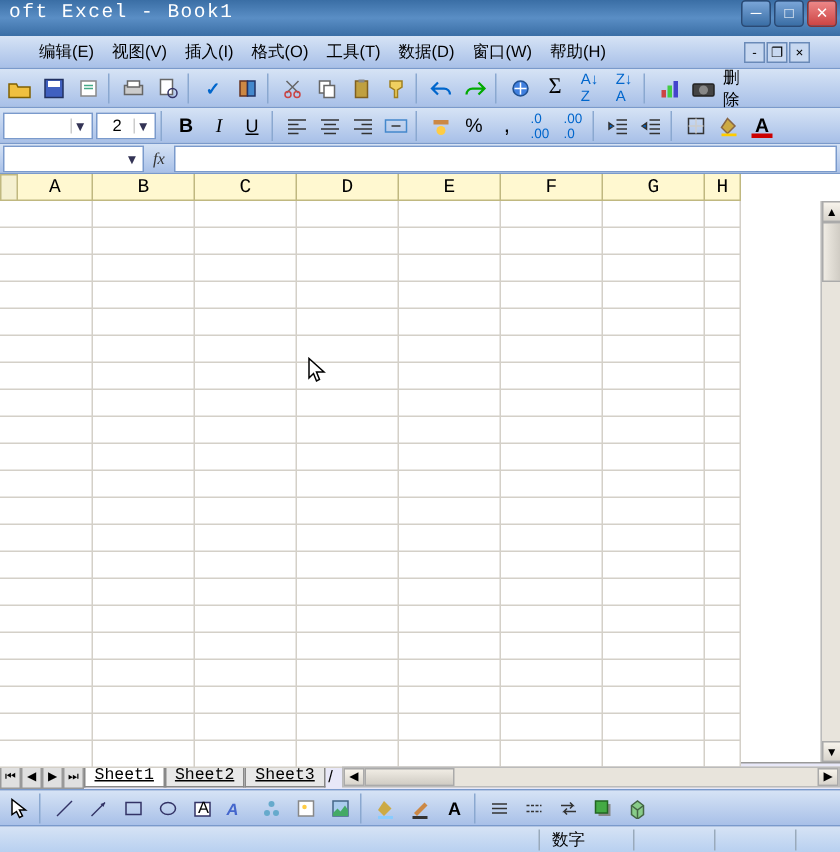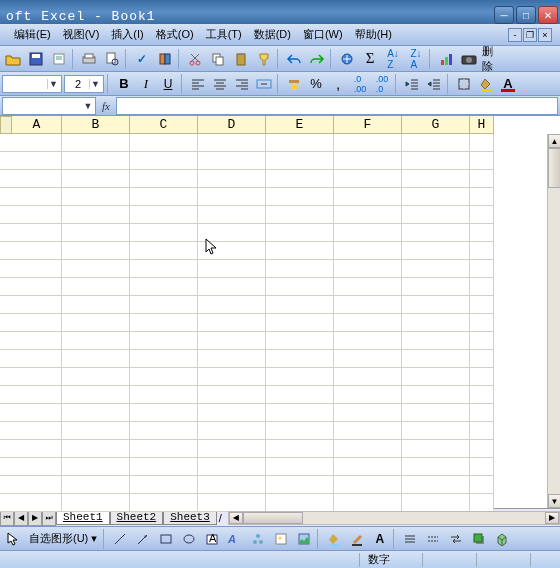--- a/index.html
+++ b/index.html
@@ -1,22 +1,22 @@
 <!DOCTYPE html>
 <html><head>
 <meta charset="utf-8">
 <style>
 * { margin: 0; padding: 0; box-sizing: border-box; font-family: Tahoma, Arial, sans-serif; font-size: 11px; }
 body { width: 560px; height: 568px; overflow: hidden; background: #fff; }
-.titlebar { height: 24px; background: linear-gradient(#3a6ea5,#5a8ec5,#3a6ea5); display: flex; align-items: flex-end; padding: 0 2px; color: #fff; }
+.titlebar { height: 24px; background: linear-gradient(#3a6ea5,#5a8ec5,#3a6ea5); display: flex; align-items: flex-start; padding: 0 2px; color: #fff; }
 .titlebar-text { flex: 1; font-family: "Courier New", monospace; font-size: 13px; padding-left: 4px; letter-spacing: 1px; }
 .win-btns { display: flex; gap: 2px; }
 .win-btn { width: 20px; height: 18px; background: linear-gradient(#7aa5d8,#3a6ea5); border: 1px solid #2a4a75; border-radius: 3px; display: flex; align-items: center; justify-content: center; color: #fff; font-size: 10px; cursor: pointer; }
 .win-btn.close { background: linear-gradient(#e88,#c44); border-color: #833; }
-.menubar { height: 22px; background: linear-gradient(#d6e3f5,#a8c0e8); display: flex; align-items: center; padding: 0 8px; border-bottom: 1px solid #7a9acc; }
+.menubar { height: 22px; background: linear-gradient(#d6e3f5,#a8c0e8); display: flex; align-items: center; padding: 0 20px; border-bottom: 1px solid #7a9acc; }
 .menu-item { padding: 2px 6px; cursor: pointer; color: #000; }
 .mdi-btns { margin-left: auto; display: flex; gap: 1px; }
 .mdi-btn { width: 14px; height: 14px; background: #c8d8f0; border: 1px solid #6a8ab8; display:flex; align-items:center; justify-content:center; font-size:9px; cursor:pointer; }
 .toolbar { height: 26px; background: linear-gradient(#d6e3f5,#a8c0e8); display: flex; align-items: center; padding: 0 2px; gap: 1px; border-bottom: 1px solid #7a9acc; }
 .tbtn { width: 22px; height: 22px; display: flex; align-items: center; justify-content: center; border: 1px solid transparent; border-radius: 2px; cursor: pointer; font-size: 12px; }
 .tsep { width: 4px; height: 20px; border-left: 1px solid #8aa8d0; margin: 0 1px; }
 .fontrow { height: 24px; background: linear-gradient(#d6e3f5,#a8c0e8); display: flex; align-items: center; padding: 0 2px; gap: 2px; border-bottom: 1px solid #7a9acc; }
 .combo { height: 18px; background: #fff; border: 1px solid #7a9acc; display: flex; align-items: center; padding: 0 2px; }
 .combo-drop { width: 12px; text-align: center; color: #335; font-size: 9px; cursor: pointer; border-left: 1px solid #ccc; }
 .fmtbtn { width: 20px; height: 20px; display: flex; align-items: center; justify-content: center; cursor: pointer; border-radius: 2px; }
@@ -547,21 +547,20 @@
     <div class="hscroll-btn">▶</div>
   </div>
 </div>
 
 <div class="draw-toolbar">
   <div class="tbtn">
       <svg width="12" height="14">
         <path d="M1 1l0 10 3-2 2 4 2-1-2-4 4 0z" fill="#fff" stroke="#000"></path>
       </svg>
     </div>
-  <div class="draw-label"><span>自选图形(U)</span> ▾</div>
   <div class="tsep"></div>
   <div class="tbtn">
       <svg width="14" height="14">
         <line x1="2" y1="12" x2="12" y2="2" stroke="#336"></line>
       </svg>
     </div>
   <div class="tbtn">
       <svg width="14" height="14">
         <line x1="2" y1="12" x2="11" y2="3" stroke="#336"></line>
         <path d="M11 3l-3 1 2 2z" fill="#336"></path>

